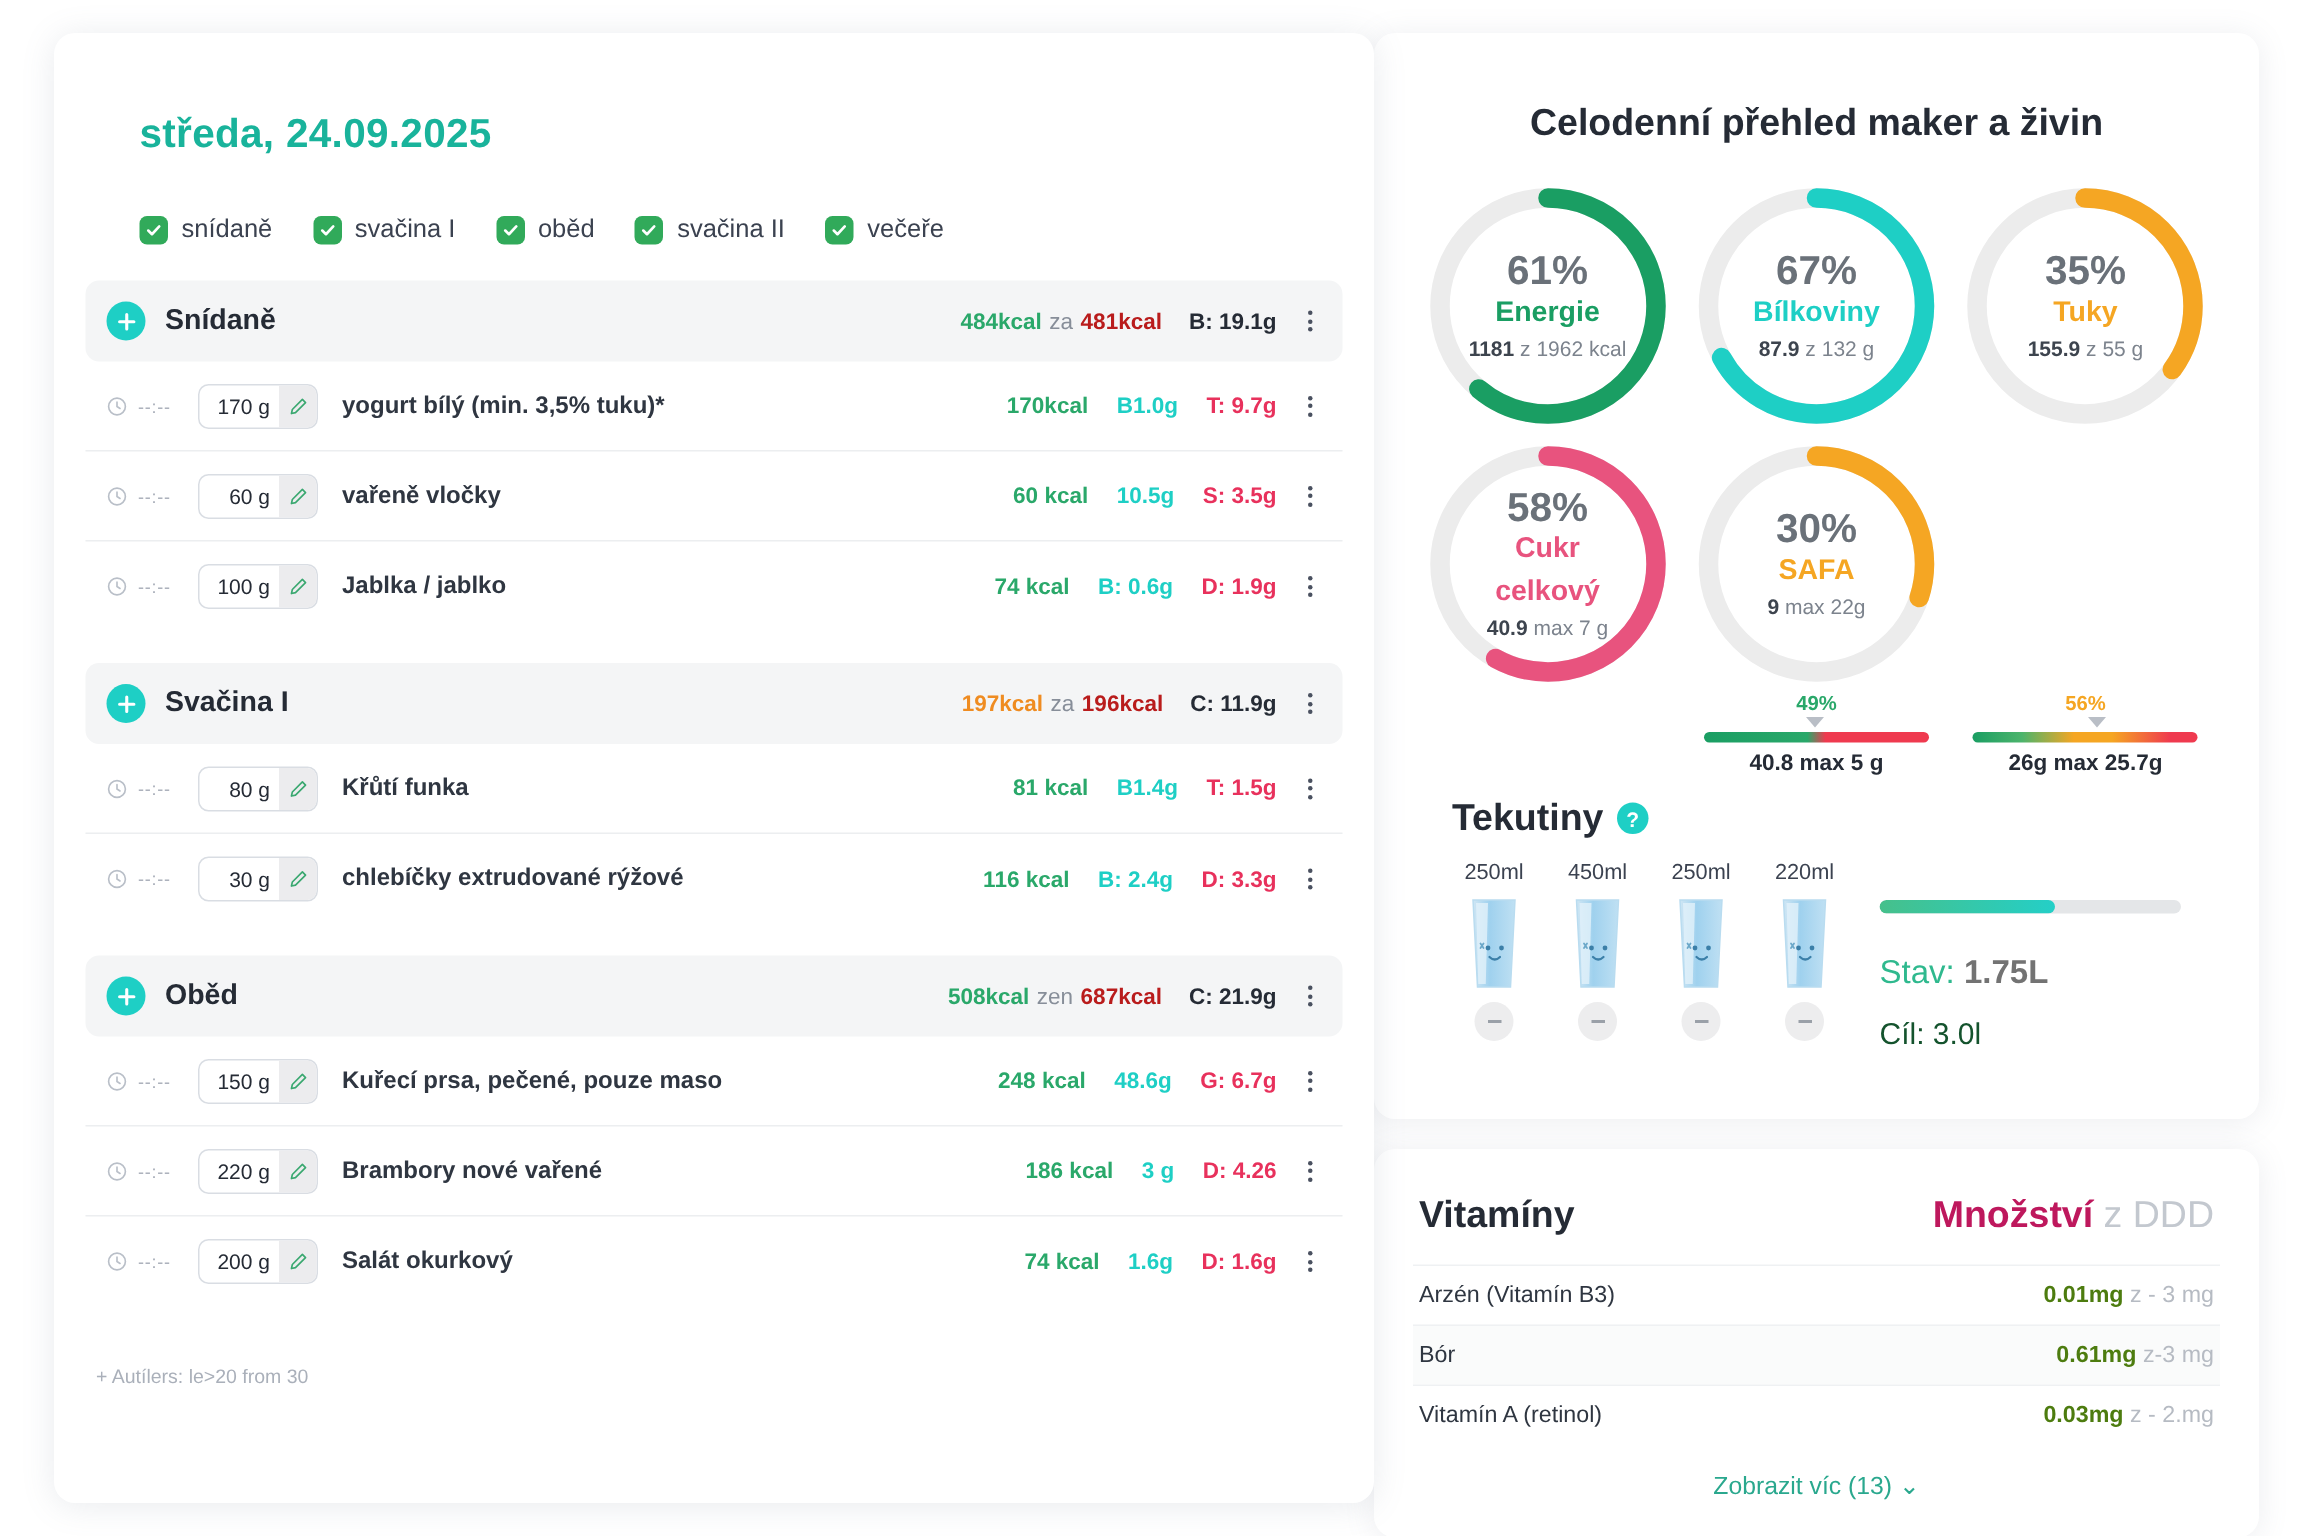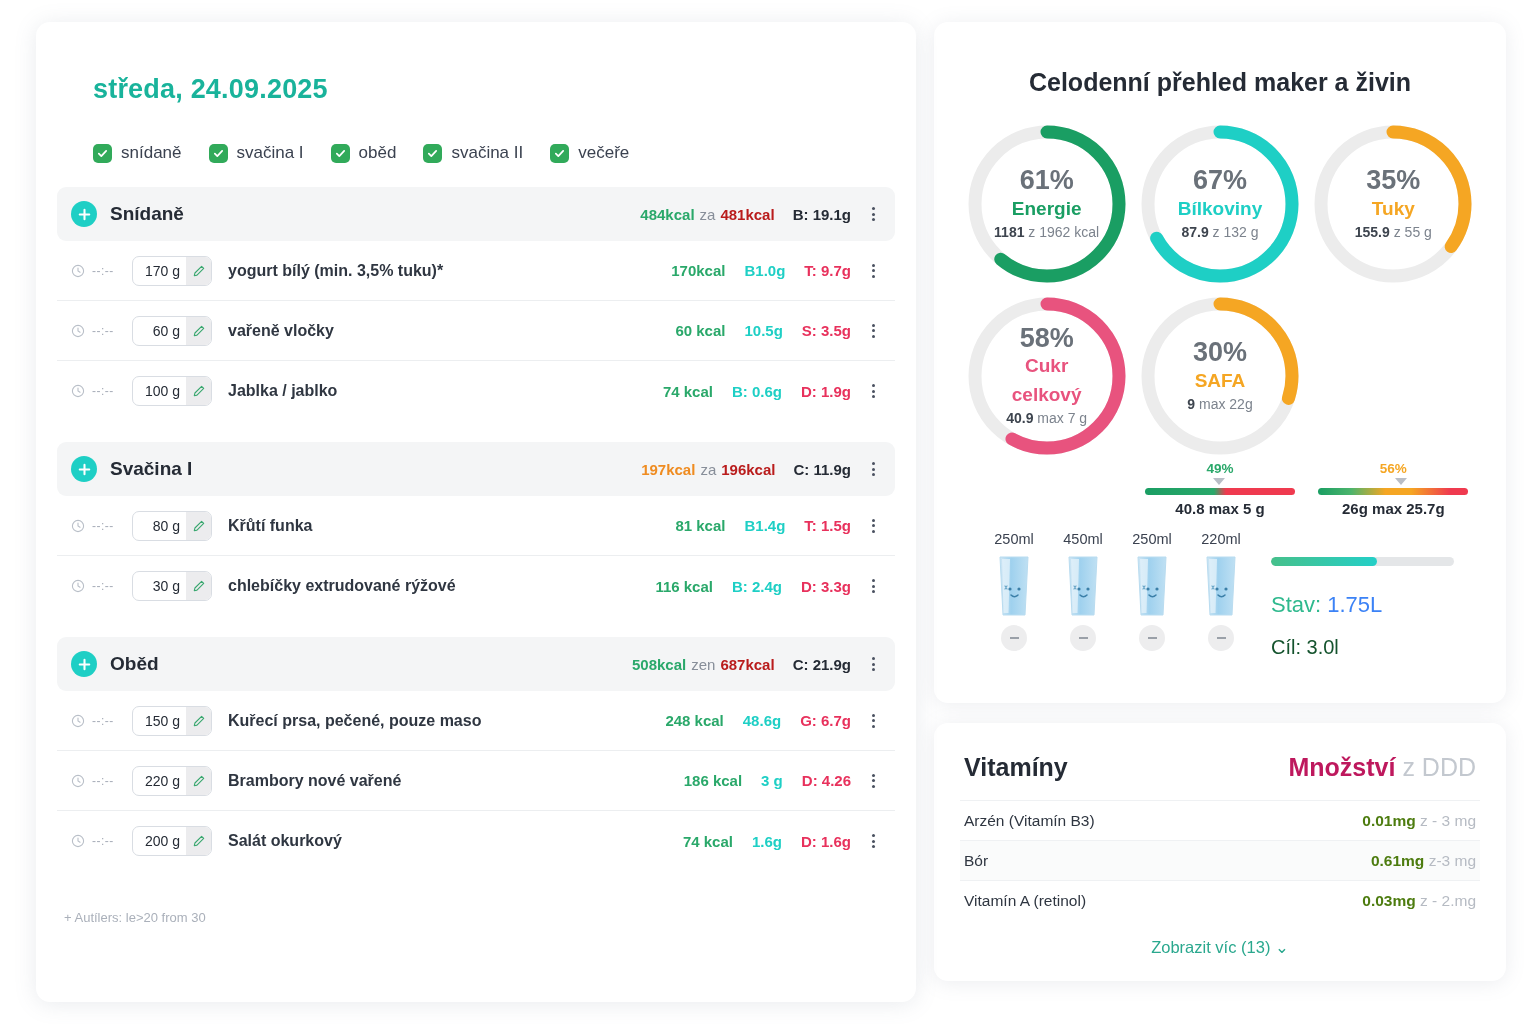--- a/index.html
+++ b/index.html
@@ -2,21 +2,21 @@
 <html lang="cs"><head>
 <meta charset="utf-8">
 <style>
   * { box-sizing: border-box; margin: 0; padding: 0; }
   html, body {
     width: 1536px; height: 1024px;
     background: #ffffff;
     font-family: "Liberation Sans", sans-serif;
     overflow: hidden;
   }
-  .page { position: relative; width: 1536px; height: 1024px; display: flex; gap: 18px; padding: 22px 30px 22px 36px; border-radius: 10px; }
+  .page { position: relative; width: 1536px; height: 1024px; display: flex; padding: 22px 30px 22px 36px; border-radius: 10px; }
 
   
   .left-card {
     width: 880px; flex: none;
     background: #fff;
     border-radius: 14px;
     box-shadow: 0 2px 22px rgba(120,130,150,.16);
     padding: 52px 0 0 0;
     position: relative;
     overflow: hidden;
@@ -115,21 +115,21 @@
   .glasses { display: flex; gap: 13px; }
   .glass-col { width: 56px; display: flex; flex-direction: column; align-items: center; }
   .glass-ml { font-size: 14.5px; color: #3b4250; margin-bottom: 6px; }
   .glass-ic svg { display: block; width: 42px; height: 66px; }
   .minus-btn { width: 26px; height: 26px; border-radius: 50%; background: #ededee; display: flex; align-items: center; justify-content: center; margin-top: 6px; }
   .minus-btn i { width: 9px; height: 2px; background: #9aa0a8; display: block; }
   .fluid-right { flex: 1; padding-top: 26px; }
   .wbar-track { height: 9px; border-radius: 5px; background: #e4e6e8; overflow: hidden; }
   .wbar-fill { height: 100%; border-radius: 5px; background: linear-gradient(90deg,#46c08b 0%, #24cfc7 100%); }
   .w-stav { font-size: 22px; color: #2fb98e; margin-top: 26px; }
-  .w-stav b { font-weight: 400; color: #3b82f6; }
+  .w-stav b { font-weight: 700; color: #737373; }
   .w-cil { font-size: 20px; color: #14532d; margin-top: 18px; }
 
   
   .vit-card { padding: 30px 26px 18px 26px; }
   .vit-head { display: flex; align-items: baseline; padding: 0 4px 18px 4px; }
   .vit-h-left { font-size: 25px; font-weight: 700; color: #252b35; }
   .vit-h-right { margin-left: auto; font-size: 25px; font-weight: 700; color: #252b35; }
   .vit-h-right span { color: #c3c8cf; font-weight: 400; }
   .vit-row { display: flex; align-items: center; height: 40px; padding: 0 4px; border-top: 1px solid #eff1f3; font-size: 15.5px; color: #2f3641; }
   .vit-row.alt { background: #fafbfb; }
@@ -563,20 +563,24 @@
   </div>
   <div class="gauge">
     <div class="g-pct" style="color:#f5a623">56%</div>
     <div class="g-arrow" style="margin-left:77px;margin-right:auto;"></div>
     <div class="g-bar" style="background:linear-gradient(90deg,#1a9e63 0%,#4cb46c 22%,#f5a623 45%,#f5a623 62%,#ef3a4f 88%)"></div>
     <div class="g-cap">26g max 25.7g</div>
   </div>
         </div>
 
       <div class="fluid-sec">
+        <div class="fluid-title">
+          <span>Tekutiny</span>
+          <span class="help-ic">?</span>
+        </div>
         <div class="fluid-body">
           <div class="glasses" id="glasses">
   <div class="glass-col">
     <div class="glass-ml">250ml</div>
     <div class="glass-ic">
                   <svg viewBox="0 0 42 66">
   <defs>
                       <linearGradient id="wg" x1="0" y1="0" x2="1" y2="0">
     <stop offset="0%" stop-color="#cfe6f4"></stop>
                         <stop offset="40%" stop-color="#9fd1ee"></stop>

